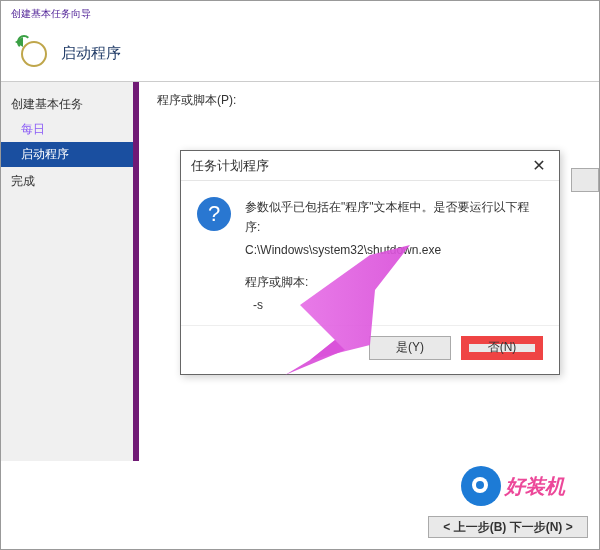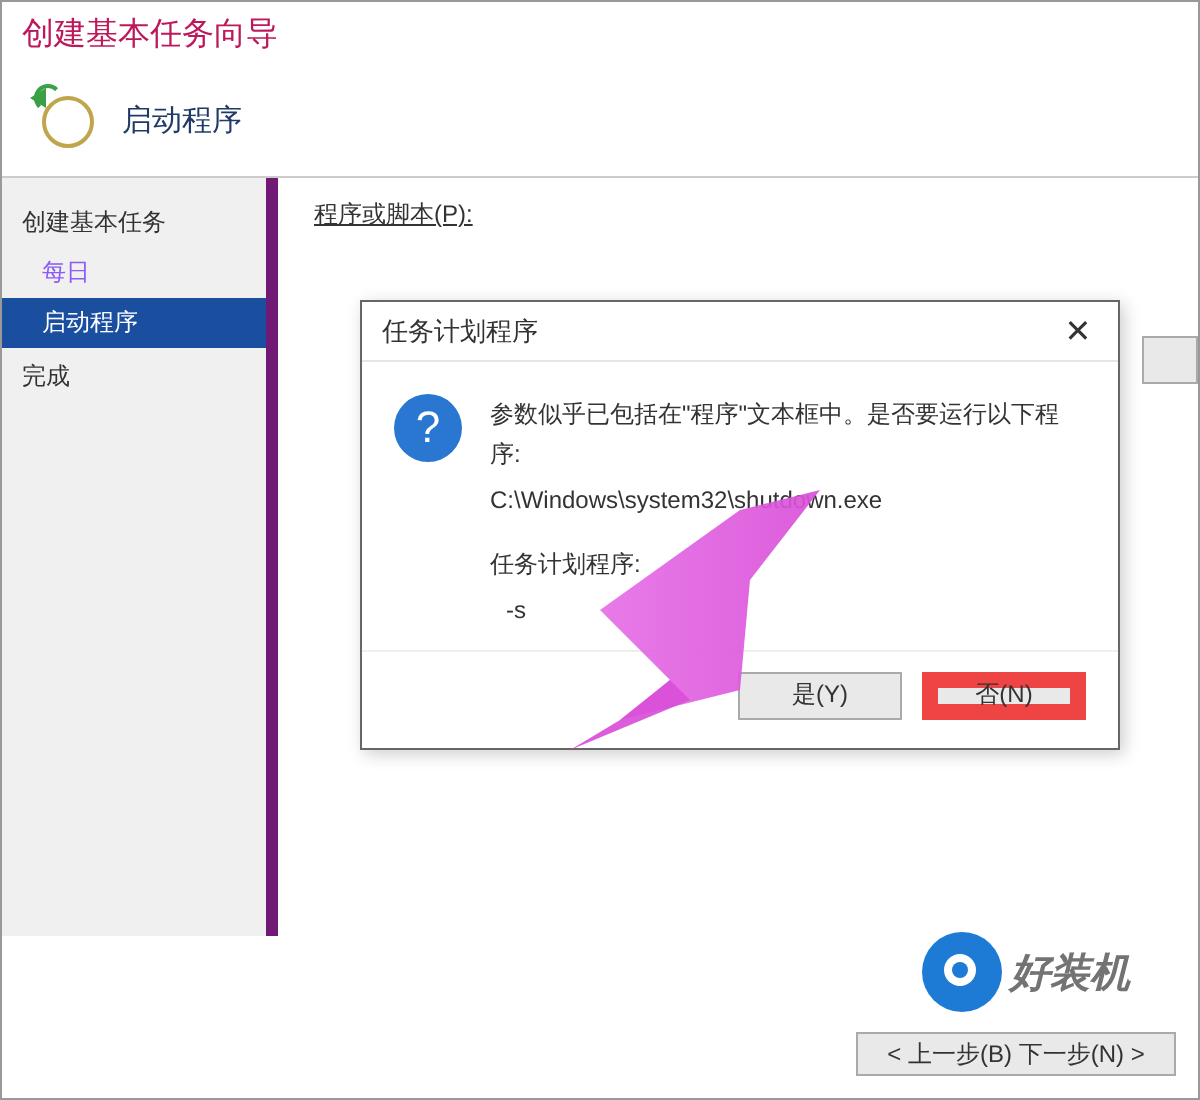--- a/index.html
+++ b/index.html
@@ -1,34 +1,34 @@
 <!DOCTYPE html>
 <html><head>
   <meta charset="utf-8">
   <style>
     * { margin: 0; padding: 0; box-sizing: border-box; font-family: "Microsoft YaHei", "SimSun", sans-serif; }
     body { width: 600px; height: 550px; background: #fff; position: relative; overflow: hidden; font-size: 12px; color: #333; }
     
     .wizard-window { position: absolute; left: 0; top: 0; width: 600px; height: 550px; background: #fff; border: 1px solid #999; }
-    .wizard-title { padding: 6px 10px 4px; font-size: 16px; color: #be185d; }
+    .wizard-title { padding: 6px 10px 4px; font-size: 10px; color: #4c1d95; }
     .wizard-header { display: flex; align-items: center; height: 56px; padding: 0 14px; background: #fff; gap: 10px; }
     .wizard-icon { width: 36px; height: 36px; position: relative; }
     .clock-circle { width: 26px; height: 26px; border: 2px solid #bfa64b; border-radius: 50%; position: absolute; left: 6px; top: 6px; background: #fff; }
     .clock-arrow { position: absolute; left: 0; top: 2px; width: 0; height: 0; border-top: 5px solid transparent; border-bottom: 5px solid transparent; border-right: 8px solid #3aa044; }
     .clock-ring { position: absolute; left: 2px; top: 0; width: 14px; height: 14px; border: 2px solid #3aa044; border-right-color: transparent; border-bottom-color: transparent; border-radius: 50%; }
     .wizard-header-title { font-size: 15px; color: #1f3a66; }
     .wizard-body { display: flex; border-top: 1px solid #ccc; height: 380px; }
     .sidebar { width: 138px; background: #f0f0f0; border-right: 6px solid #701a75; padding-top: 8px; }
     .sidebar-group { padding: 6px 10px 4px; font-size: 12px; }
     .sidebar-item { padding: 4px 10px 4px 20px; font-size: 12px; color: #8b5cf6; cursor: pointer; }
     .sidebar-item.selected { background: #1a4fa0; color: #fff; }
     .main-area { flex: 1; padding: 10px 18px; }
-    .field-label { font-size: 12px; margin-bottom: 4px; text-decoration: underline; }
+    .field-label { font-size: 12px; margin-bottom: 4px; }
     
-    .footer { position: absolute; bottom: 12px; right: 12px; display: flex; gap: 8px; align-items: center; }
+    .footer { position: absolute; bottom: 12px; right: 12px; display: flex; gap: 8px; align-items: center; font-weight: bold; }
     .footer-btn { min-width: 86px; height: 22px; border: 1px solid #aaa; background: #e9e9e9; font-size: 12px; display: flex; align-items: center; justify-content: center; cursor: pointer; }
     
     .dialog { position: absolute; left: 180px; top: 150px; width: 380px; background: #fff; border: 1px solid #666; box-shadow: 2px 2px 8px rgba(0,0,0,0.2); }
     .dialog-titlebar { display: flex; justify-content: space-between; align-items: center; height: 30px; padding: 0 6px 0 10px; border-bottom: 1px solid #e5e5e5; }
     .dialog-title { font-size: 13px; }
     .close-btn { width: 28px; height: 22px; display: flex; align-items: center; justify-content: center; font-size: 16px; cursor: pointer; }
     .dialog-body { display: flex; padding: 16px 16px 8px; gap: 14px; min-height: 120px; }
     .question-icon { width: 34px; height: 34px; border-radius: 50%; background: #2977d1; color: #fff; display: flex; align-items: center; justify-content: center; font-size: 22px; flex-shrink: 0; }
     .dialog-text { font-size: 12px; line-height: 1.7; }
     .dialog-text div { margin-bottom: 2px; }
@@ -37,21 +37,21 @@
     .dlg-btn.default { border: 8px solid #ef4444; }
     
     .arrow-overlay { position: absolute; left: 230px; top: 245px; pointer-events: none; }
     .browse-btn { position: absolute; left: 571px; top: 168px; width: 28px; height: 24px; border: 1px solid #aaa; background: #e9e9e9; }
     .text-input-bg { position: absolute; left: 200px; top: 168px; width: 360px; height: 24px; border: 1px solid #aaa; background: #fff; }
     
     .logo-watermark { position: absolute; right: 35px; bottom: 44px; display: flex; align-items: center; gap: 4px; }
     .logo-eye { width: 40px; height: 40px; border-radius: 50%; background: #1d7bd6; position: relative; }
     .logo-eye::after { content: ""; position: absolute; width: 16px; height: 16px; background: #fff; border-radius: 50%; left: 11px; top: 11px; }
     .logo-eye::before { content: ""; position: absolute; width: 8px; height: 8px; background: #1d7bd6; border-radius: 50%; left: 15px; top: 15px; z-index: 2; }
-    .logo-text { font-size: 20px; font-weight: bold; font-style: italic; color: #737373; text-shadow: 1px 1px 0 #fff; }
+    .logo-text { font-size: 20px; font-weight: bold; font-style: italic; color: #ec4899; text-shadow: 1px 1px 0 #fff; }
   </style>
 </head>
 <body>
 
 <div class="wizard-window">
   <div class="wizard-title">创建基本任务向导</div>
   <div class="wizard-header">
     <div class="wizard-icon">
       <div class="clock-circle"></div>
       <div class="clock-ring"></div>
@@ -79,21 +79,21 @@
   <div class="dialog-titlebar">
     <div class="dialog-title">任务计划程序</div>
     <div class="close-btn">✕</div>
   </div>
   <div class="dialog-body">
     <div class="question-icon">?</div>
     <div class="dialog-text">
       <div>参数似乎已包括在"程序"文本框中。是否要运行以下程序:</div>
       <div>C:\Windows\system32\shutdown.exe</div>
       <div style="height:8px"></div>
-      <div>任务计划程序:</div>
+      <div>程序或脚本:</div>
       <div style="padding-left:8px">-s</div>
     </div>
   </div>
   <div class="dialog-buttons">
     <div class="dlg-btn">是(Y)</div>
     <div class="dlg-btn default">否(N)</div>
   </div>
 </div>
 
 <svg class="arrow-overlay" width="200" height="140">

